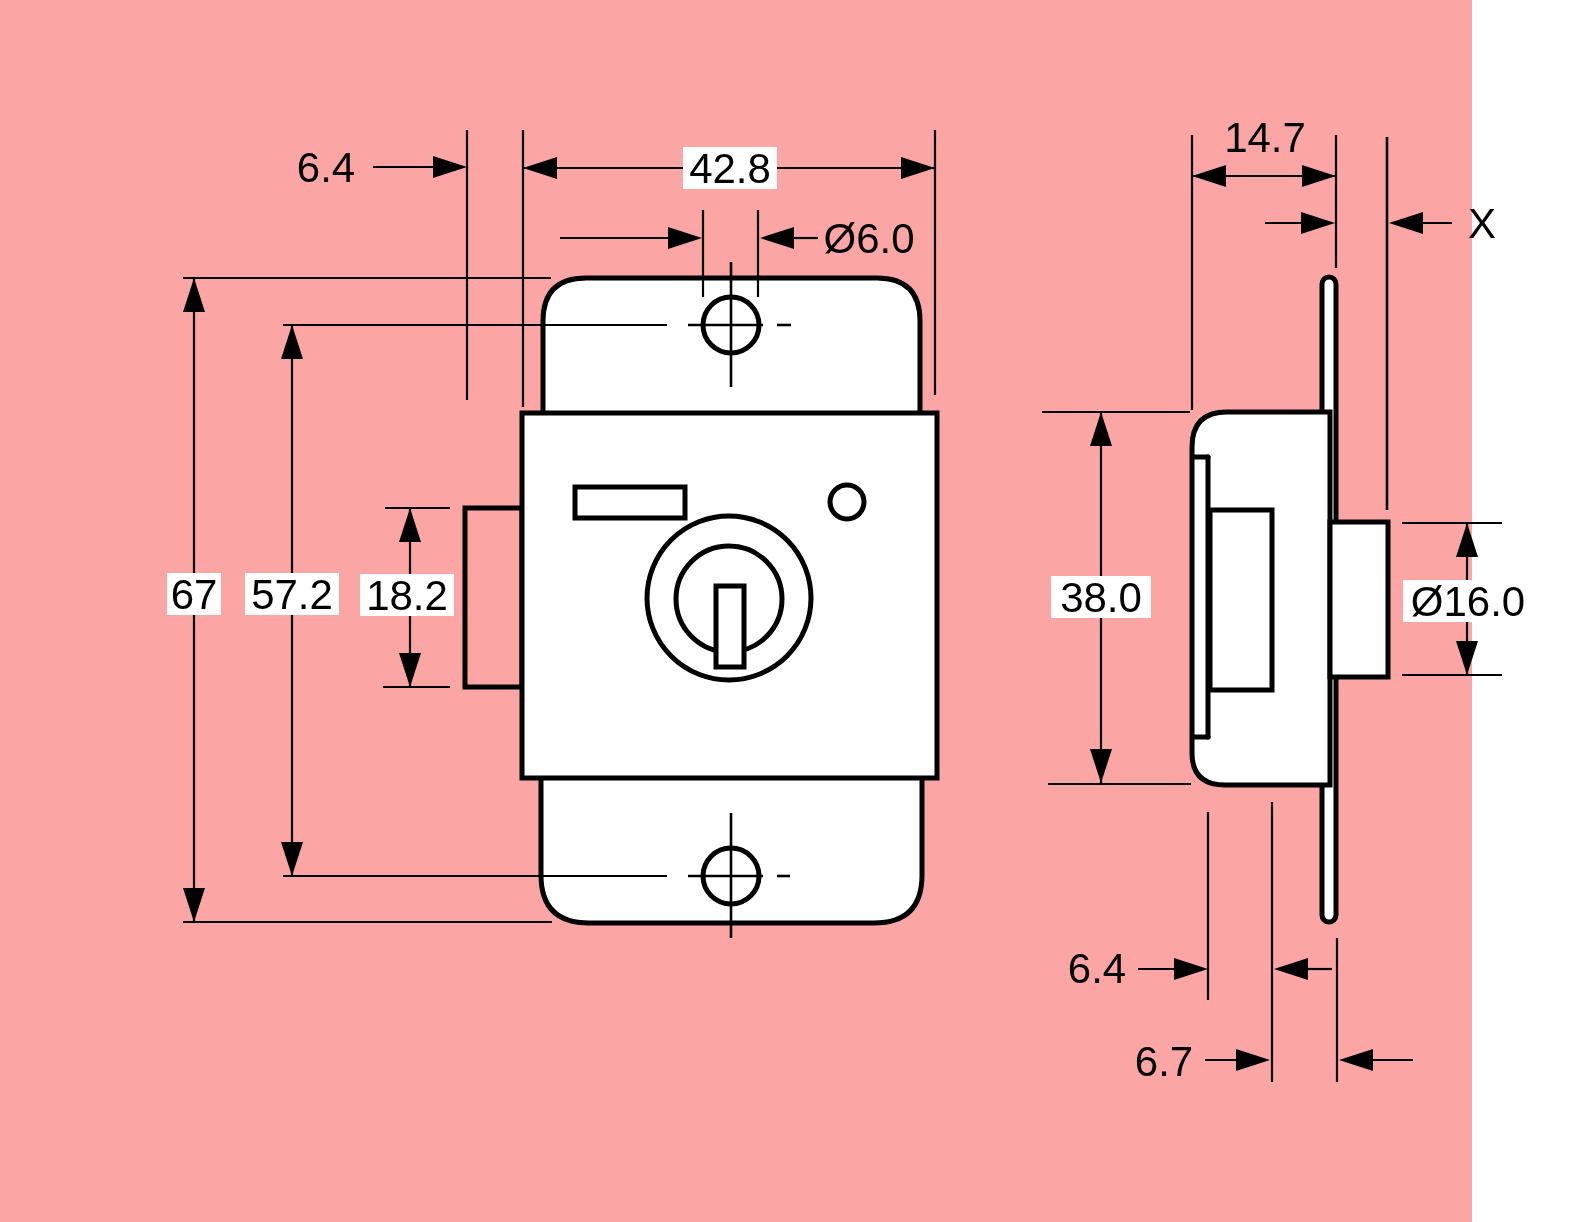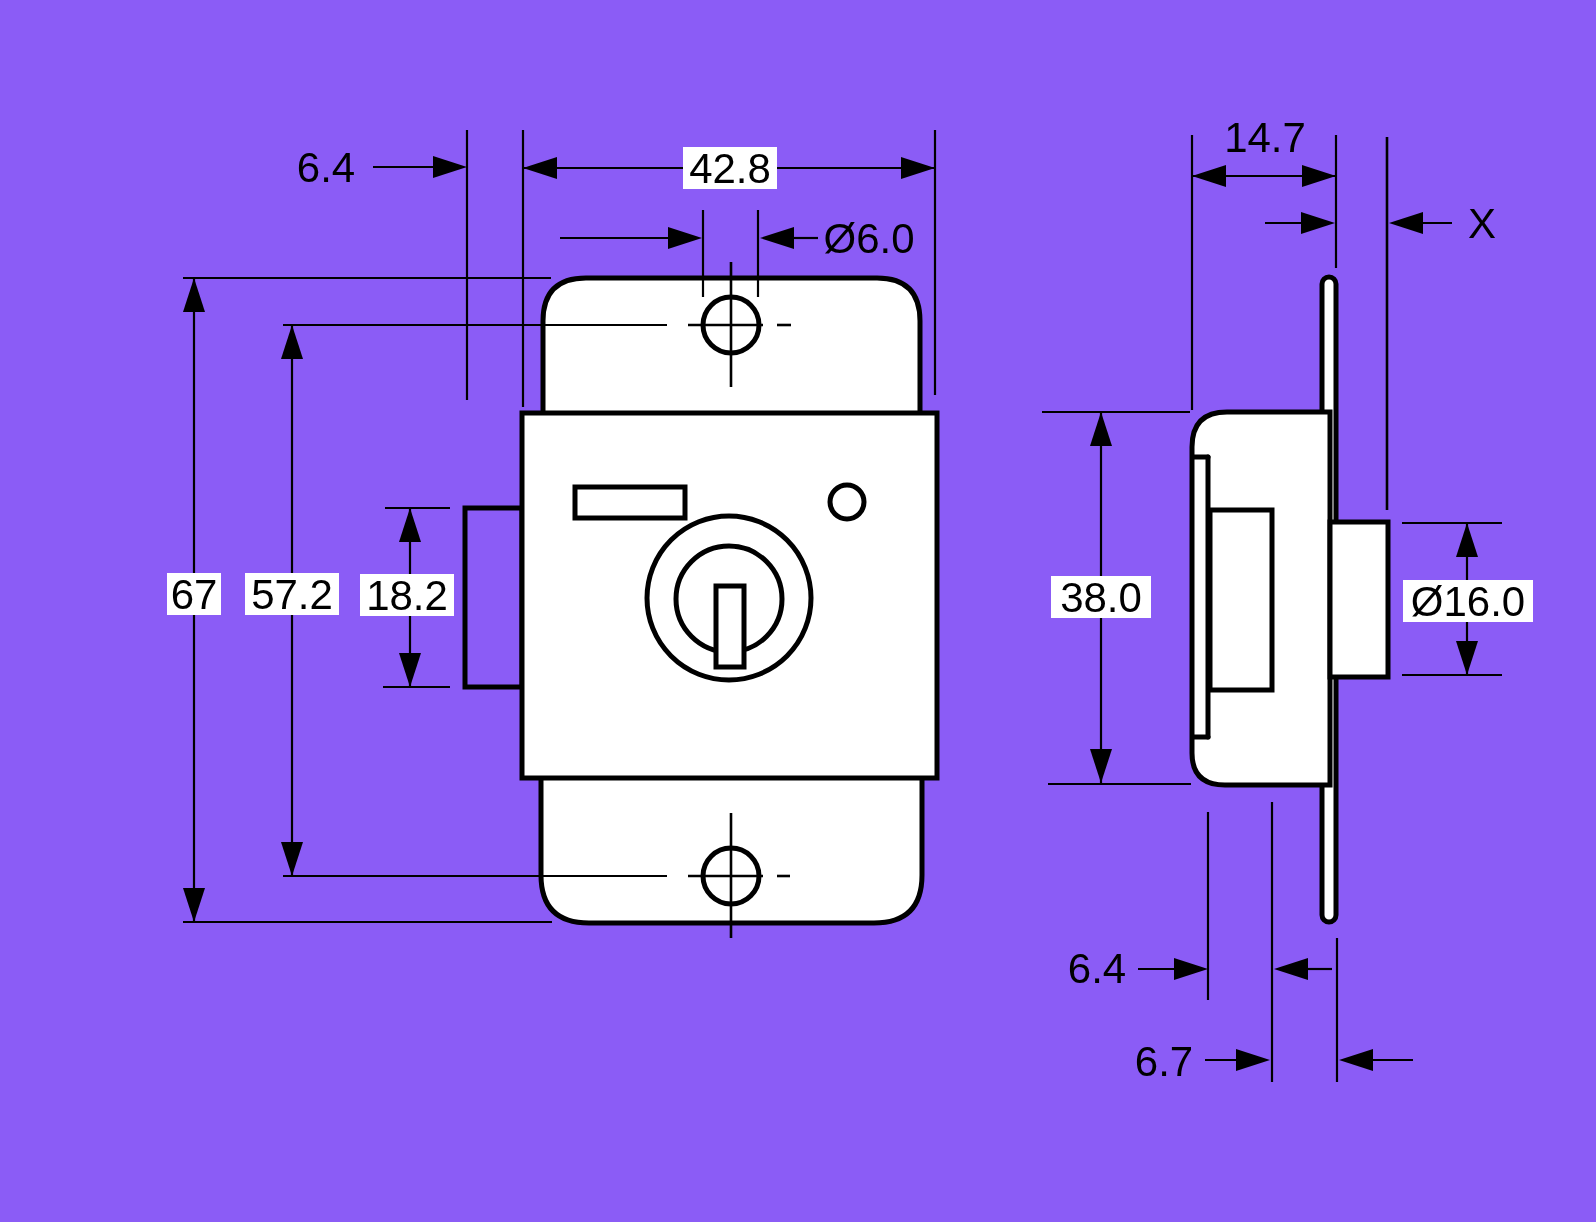--- a/index.html
+++ b/index.html
@@ -5,23 +5,23 @@
   html, body {
     margin: 0;
     padding: 0;
     background: #ffffff;
     width: 1596px;
     height: 1222px;
     overflow: hidden;
   }
   .drawing-stage {
     position: relative;
-    width: 1596px;
+    width: 1472px;
     height: 1222px;
-    background: #8b5cf6;
+    background: #fca5a5;
     font-family: "Liberation Sans", sans-serif;
   }
   svg text {
     font-family: "Liberation Sans", "DejaVu Sans", sans-serif;
     font-size: 42px;
     fill: #000000;
     text-anchor: middle;
   }
   .outline  { stroke: #000000; stroke-width: 5;   fill: none; stroke-linecap: round; }
   .outlineW { stroke: #000000; stroke-width: 5;   fill: #ffffff; stroke-linecap: round; }

